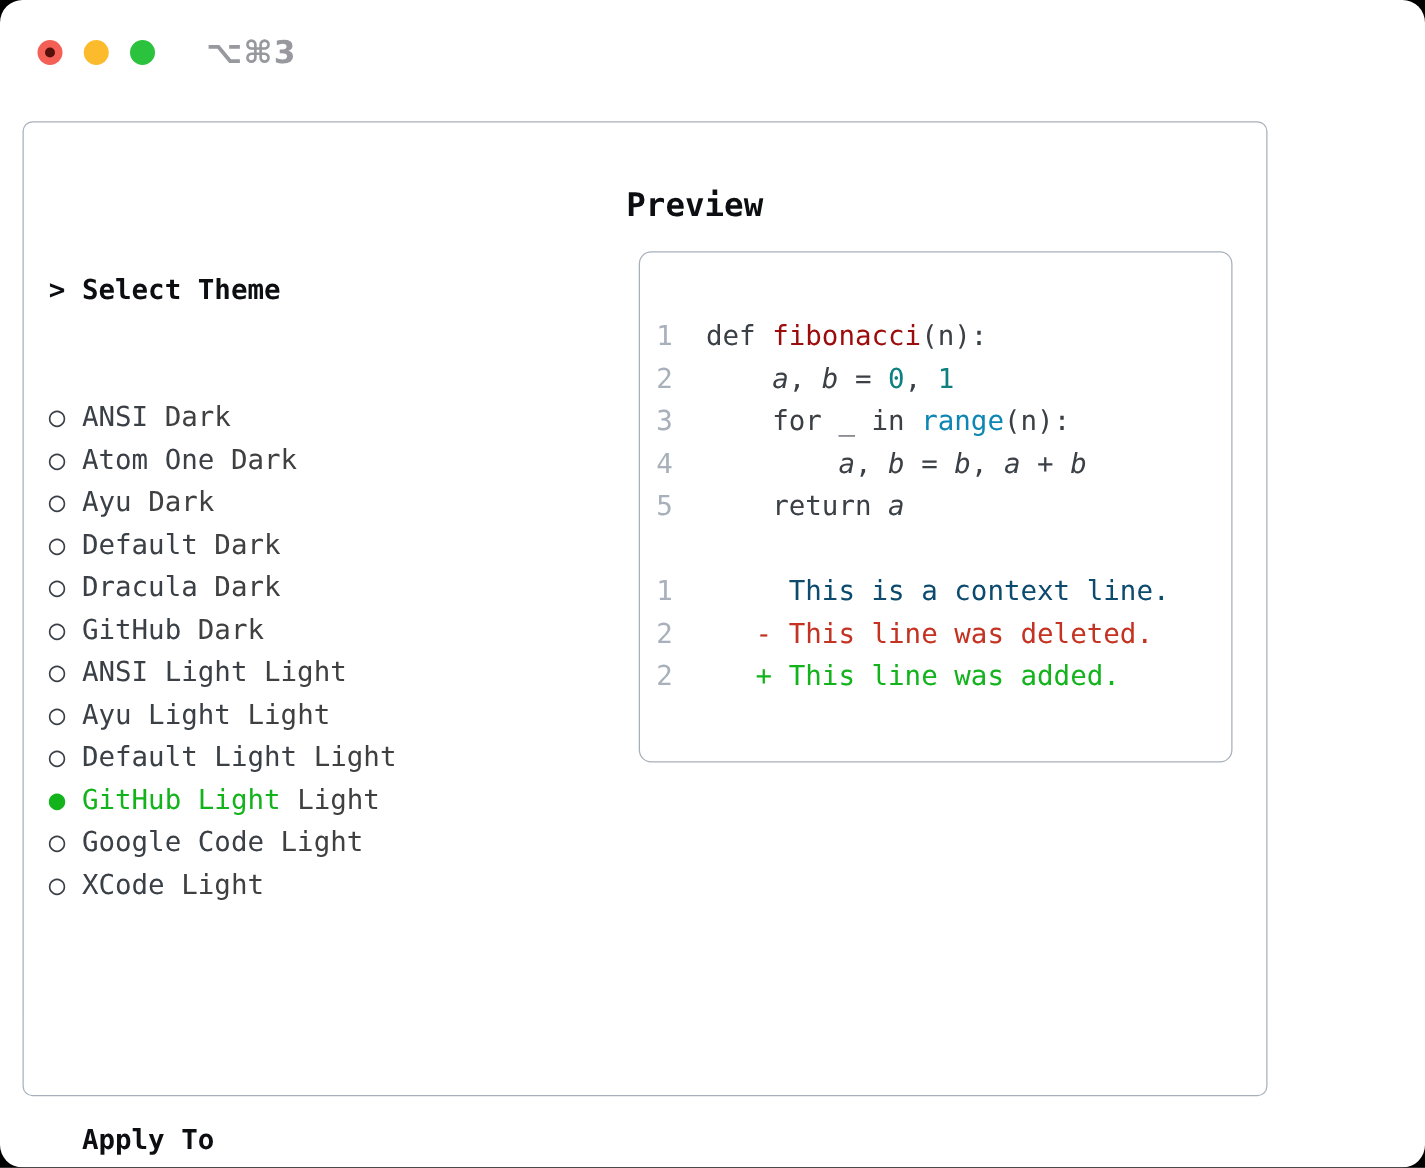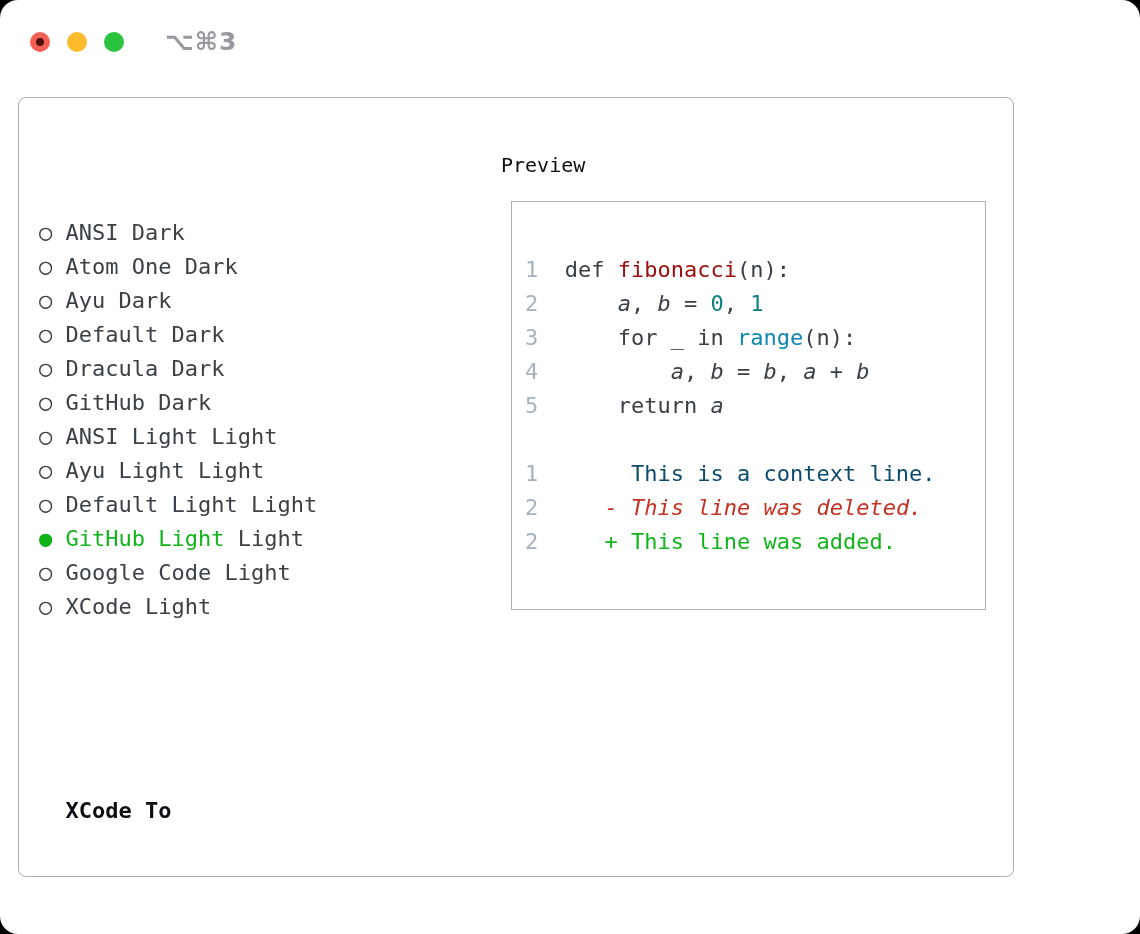--- a/index.html
+++ b/index.html
@@ -24,55 +24,56 @@
 
   
   .left-col{position:absolute;left:20px;top:50px;font-size:22px;line-height:34px;
       white-space:pre;color:#3a4046;}
   .row{height:34px;}
   .hdr{font-weight:bold;color:#0c0e11;}
   .muted{color:#404040;}
   .sel{color:#12b31b;}
 
   
-  .preview-label{position:absolute;left:482px;top:50px;font-size:20px;line-height:34px;
-      font-weight:normal;color:#0c0e11;}
+  .preview-label{position:absolute;left:482px;top:50px;font-size:26px;line-height:34px;
+      font-weight:bold;color:#0c0e11;}
   .preview-box{position:absolute;left:492px;top:103px;width:475px;height:409px;
-      border:1.5px solid #a7b0ba;border-radius:0;box-sizing:border-box;background:#fff;overflow:hidden;}
+      border:1.5px solid #a7b0ba;border-radius:10px;box-sizing:border-box;background:#fff;overflow:hidden;}
   .code{position:absolute;left:13px;top:51px;font-size:22px;line-height:34px;white-space:pre;}
   .cline{height:34px;}
   .ln{color:#a8b1bb;}
   .sg-plain{color:#3a4046;}
   .sg-function{color:#9b0c0c;}
   .sg-number{color:#0f8080;}
   .sg-builtin{color:#0e86b3;}
   .sg-variable{color:#3a4046;font-style:italic;}
   .sg-context{color:#0c4a6e;}
-  .sg-deletion{color:#c43222;font-style:italic;}
+  .sg-deletion{color:#c43222;}
   .sg-addition{color:#12b31b;}
 </style>
 </head>
 <body>
 
 <div class="stage">
   <div class="window">
 
     <div class="titlebar">
       <div class="light close"></div>
       <div class="light min"></div>
       <div class="light max"></div>
       <div class="win-title">⌥⌘3</div>
     </div>
 
     <div class="main-box">
 
       <div class="left-col">
+        <div class="row hdr"><span>&gt;</span> <span>Select Theme</span></div>
         <div id="theme-options"><div class="row"><span>○</span> <span>ANSI</span> <span class="muted">Dark</span></div><div class="row"><span>○</span> <span>Atom One</span> <span class="muted">Dark</span></div><div class="row"><span>○</span> <span>Ayu</span> <span class="muted">Dark</span></div><div class="row"><span>○</span> <span>Default</span> <span class="muted">Dark</span></div><div class="row"><span>○</span> <span>Dracula</span> <span class="muted">Dark</span></div><div class="row"><span>○</span> <span>GitHub</span> <span class="muted">Dark</span></div><div class="row"><span>○</span> <span>ANSI Light</span> <span class="muted">Light</span></div><div class="row"><span>○</span> <span>Ayu Light</span> <span class="muted">Light</span></div><div class="row"><span>○</span> <span>Default Light</span> <span class="muted">Light</span></div><div class="row"><span class="sel">●</span> <span class="sel">GitHub Light</span> <span class="muted">Light</span></div><div class="row"><span>○</span> <span>Google Code</span> <span class="muted">Light</span></div><div class="row"><span>○</span> <span>XCode</span> <span class="muted">Light</span></div></div>
         <div class="row"> </div>
-        <div class="row hdr">  <span>XCode To</span></div>
+        <div class="row hdr">  <span>Apply To</span></div>
         
         
         
         
       </div>
 
       <div class="preview-label">Preview</div>
 
       <div class="preview-box">
         <div class="code" id="preview-code"><div class="cline"><span class="ln">1</span><span class="sg-plain">  def </span><span class="sg-function">fibonacci</span><span class="sg-plain">(n):</span></div><div class="cline"><span class="ln">2</span><span class="sg-plain">      </span><span class="sg-variable">a</span><span class="sg-plain">, </span><span class="sg-variable">b</span><span class="sg-plain"> = </span><span class="sg-number">0</span><span class="sg-plain">, </span><span class="sg-number">1</span></div><div class="cline"><span class="ln">3</span><span class="sg-plain">      for _ in </span><span class="sg-builtin">range</span><span class="sg-plain">(n):</span></div><div class="cline"><span class="ln">4</span><span class="sg-plain">          </span><span class="sg-variable">a</span><span class="sg-plain">, </span><span class="sg-variable">b</span><span class="sg-plain"> = </span><span class="sg-variable">b</span><span class="sg-plain">, </span><span class="sg-variable">a</span><span class="sg-plain"> + </span><span class="sg-variable">b</span></div><div class="cline"><span class="ln">5</span><span class="sg-plain">      return </span><span class="sg-variable">a</span></div><div class="cline"><span class="ln"></span> </div><div class="cline"><span class="ln">1</span><span class="sg-plain">       </span><span class="sg-context">This is a context line.</span></div><div class="cline"><span class="ln">2</span><span class="sg-plain">     </span><span class="sg-deletion">- This line was deleted.</span></div><div class="cline"><span class="ln">2</span><span class="sg-plain">     </span><span class="sg-addition">+ This line was added.</span></div></div>

